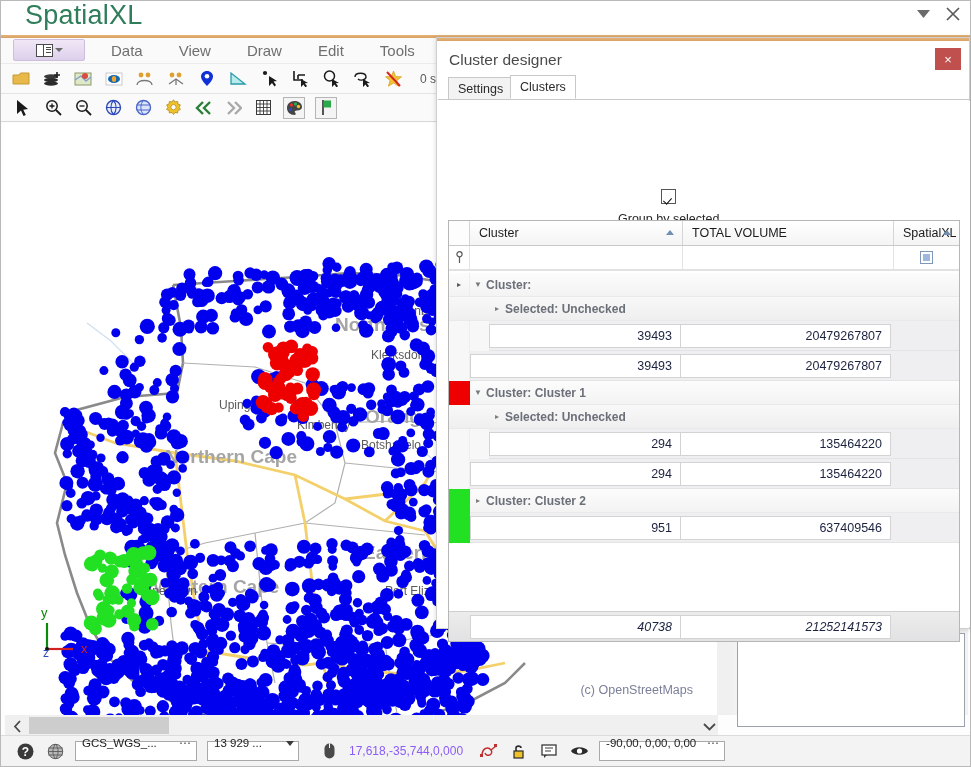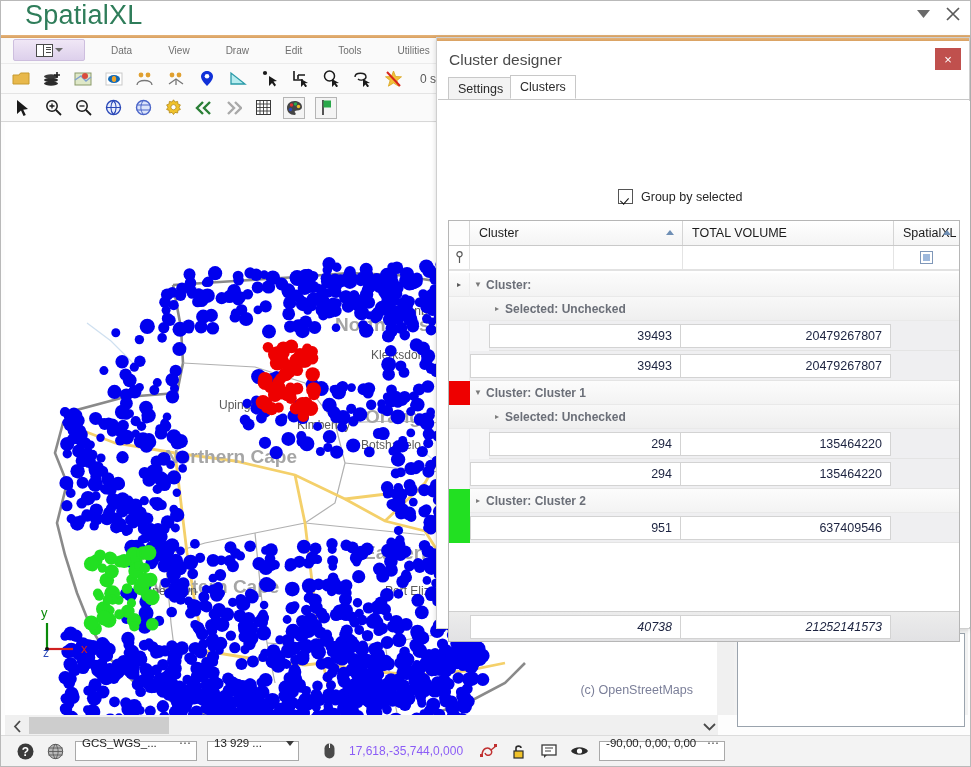--- a/index.html
+++ b/index.html
@@ -56,21 +56,21 @@
   .book-ico:after {
     content:""; position:absolute; left:9px; top:2px; width:5px; height:7px;
     background:
       linear-gradient(#4a4a4a,#4a4a4a) 0 0/100% 1.3px no-repeat,
       linear-gradient(#4a4a4a,#4a4a4a) 0 2.8px/100% 1.3px no-repeat,
       linear-gradient(#4a4a4a,#4a4a4a) 0 5.6px/100% 1.3px no-repeat;
   }
   .mini-caret { width:0;height:0;border-left:4px solid transparent;border-right:4px solid transparent;
                 border-top:4px solid #6b6b6b; }
   .menu-items { position:absolute; left:92px; top:0; height:26px; display:flex; align-items:center; }
-  .menu-item { padding:0 18px; color:#6f6f6f; font-size:10px; height:26px; line-height:26px; }
+  .menu-item { padding:0 18px; color:#6f6f6f; font-size:15px; height:26px; line-height:26px; }
 
   
   .toolbar1 {
     position:absolute; left:0; top:63px; width:100%; height:30px;
     background:#fafafa; border-bottom:1px solid #e4e4e4;
     display:flex; align-items:center; padding-left:10px; gap:11px;
   }
   .toolbar2 {
     position:absolute; left:0; top:93px; width:100%; height:28px;
     background:#fafafa; border-bottom:1px solid #d7d7d7;
@@ -186,21 +186,21 @@
     position:absolute; right:9px; top:9px; width:0;height:0;
     border-left:4px solid transparent;border-right:4px solid transparent;border-top:5px solid #3a3a3a;
   }
 
   .row-add { position:absolute; left:0; top:85px; width:100%; height:28px; }
   .btn-add {
     position:absolute; left:15px; top:0; width:140px; height:26px;
     background:#efefef; border:2px solid #1a7bd4;
     font-size:12.5px; color:#1f1f1f; font-family:"Liberation Sans", sans-serif;
   }
-  .chk-wrap { position:absolute; left:180px; top:3px; display:flex; align-items:center; gap:8px; }
+  .chk-wrap { position:absolute; left:180px; top:3px; display:flex; align-items:center; gap:8px;flex-direction:column; }
   .chkbox { width:15px; height:15px; border:1px solid #555; background:#fff; position:relative; }
   .chkbox:after {
     content:""; position:absolute; left:3px; top:6px; width:4px; height:7px;
     border-right:1.7px solid #111; border-bottom:1.7px solid #111;
     transform:rotate(42deg);
   }
   .chk-label { font-size:12.5px; color:#262626; }
 
   
   .grid {

